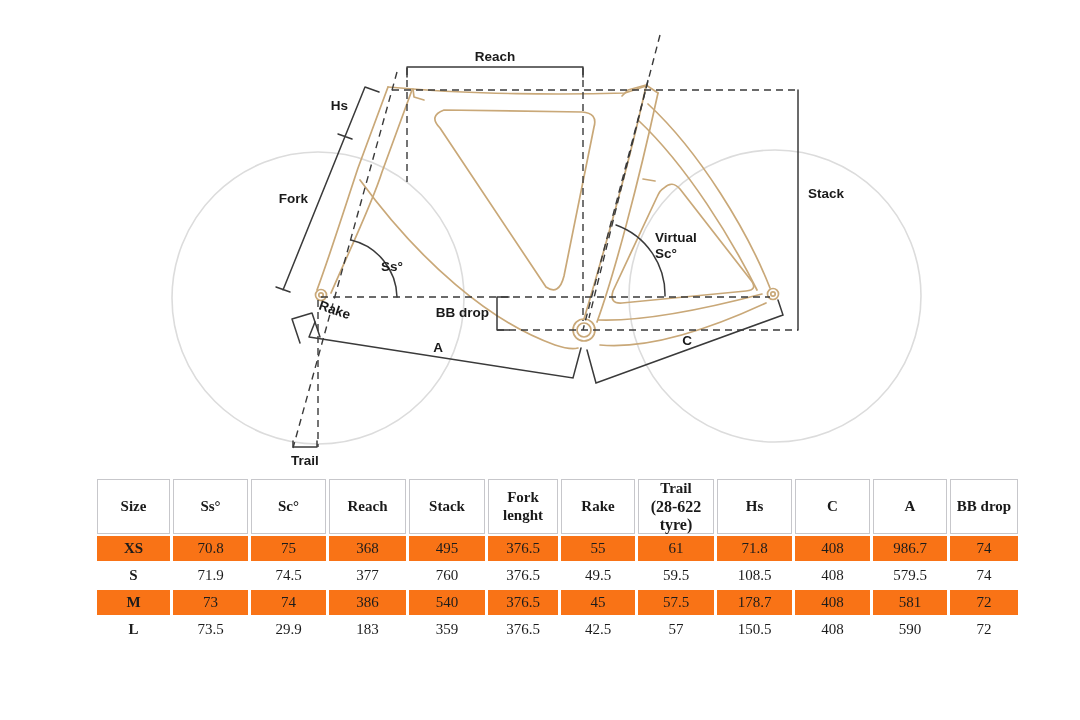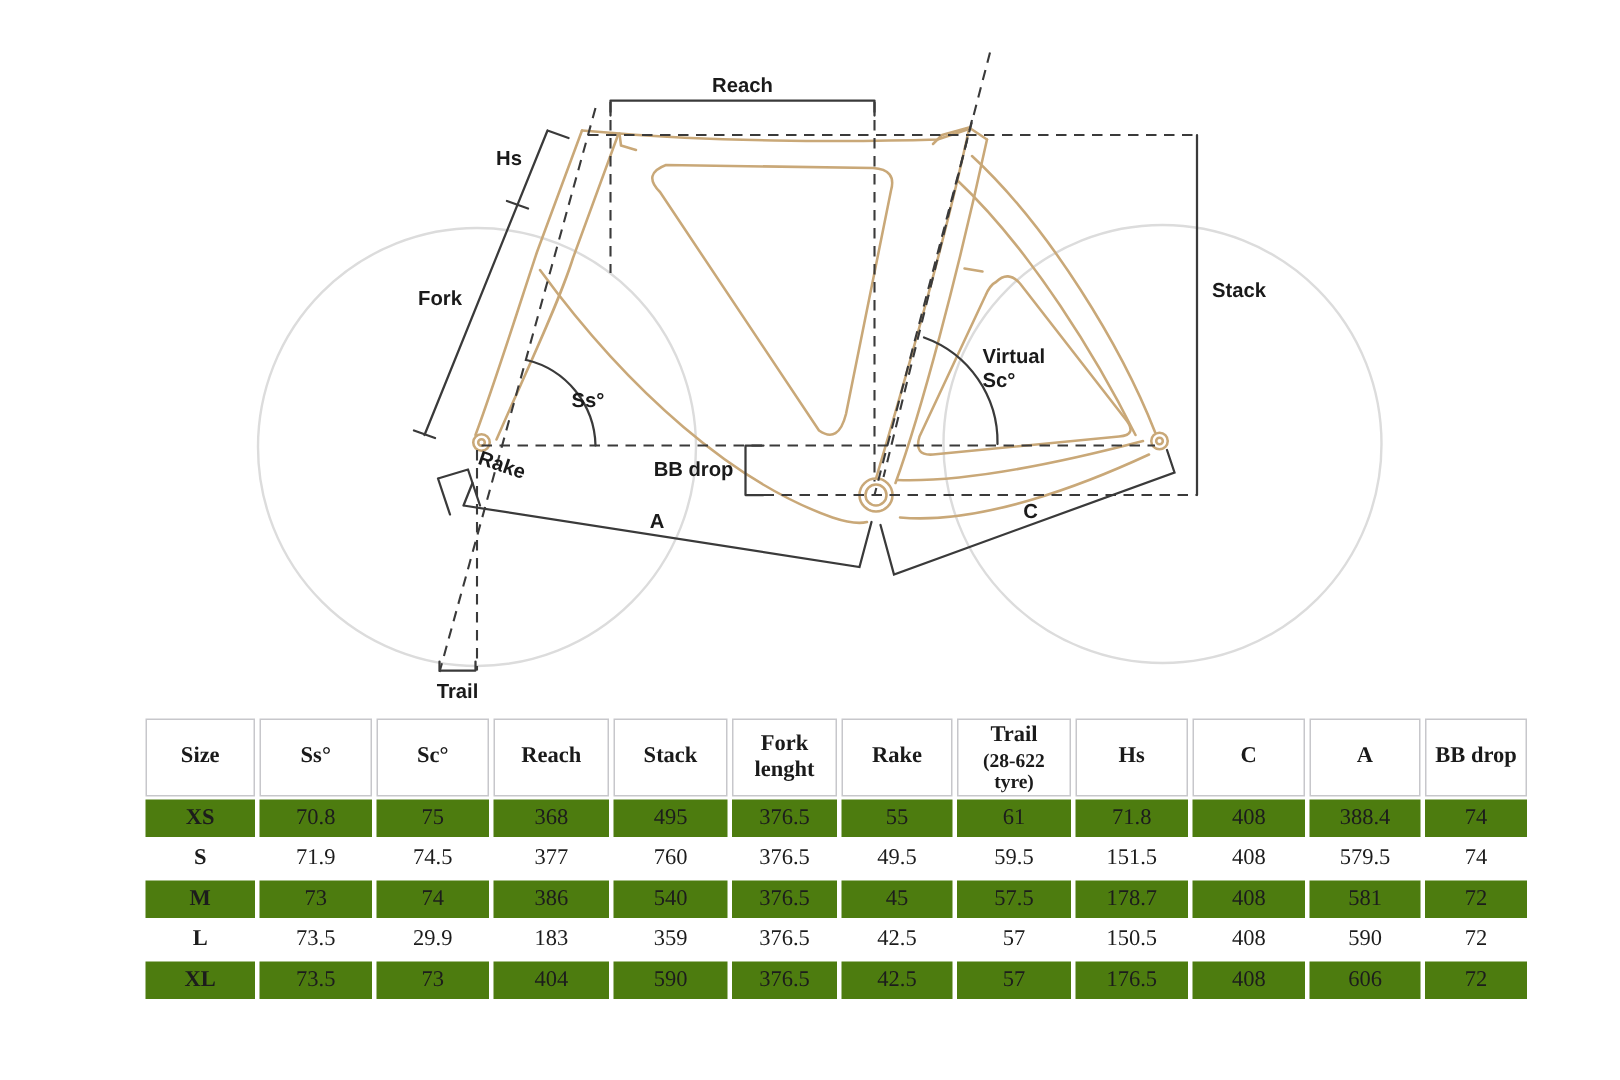--- a/index.html
+++ b/index.html
@@ -14,25 +14,25 @@
   .dash{fill:none;stroke:#3a3a3a;stroke-width:1.4;stroke-dasharray:7 5;}
   .dim{fill:none;stroke:#3a3a3a;stroke-width:1.5;stroke-linecap:round;}
   .lbl{font-family:"Liberation Sans",sans-serif;font-size:13.5px;font-weight:bold;fill:#1a1a1a;}
   
   .geo-table-wrap{position:absolute;left:94px;top:477px;width:892px;font-family:Liberation Serif, serif;}
   table.geo{border-collapse:separate;border-spacing:3px 2px;table-layout:fixed;width:892px;}
   table.geo th{
     background:#ffffff;border:1px solid #c7c7cb;font-size:15px;font-weight:bold;
     text-align:center;vertical-align:middle;height:50px;padding:0 2px;line-height:1.15;
   }
-  table.geo th .sub{font-size:13px;font-weight:bold;line-height:1.1;margin-top:1px;}
+  table.geo th .sub{font-size:16px;font-weight:bold;line-height:1.1;margin-top:1px;}
   table.geo td{
     font-size:15px;text-align:center;vertical-align:middle;height:25px;padding:0 2px;color:#1c1c1c;
   }
-  tr.shade td{background:#4d7c0f;}
+  tr.shade td{background:#f97316;}
   tr.plain td{background:#ffffff;}
   td.size-col{font-weight:bold;color:#111;}
 </style>
 </head>
 <body>
 
 <svg class="diagram" viewBox="0 0 1080 478">
 
   <circle class="wheel" cx="318" cy="298" r="146"></circle>
   <circle class="wheel" cx="775" cy="296" r="146"></circle>
@@ -161,33 +161,33 @@
         <td class="size-col">XS</td>
         <td>70.8</td>
         <td>75</td>
         <td>368</td>
         <td>495</td>
         <td>376.5</td>
         <td>55</td>
         <td>61</td>
         <td>71.8</td>
         <td>408</td>
-        <td>388.4</td>
+        <td>986.7</td>
         <td>74</td>
       </tr>
       <tr class="plain">
         <td class="size-col">S</td>
         <td>71.9</td>
         <td>74.5</td>
         <td>377</td>
         <td>760</td>
         <td>376.5</td>
         <td>49.5</td>
         <td>59.5</td>
-        <td>151.5</td>
+        <td>108.5</td>
         <td>408</td>
         <td>579.5</td>
         <td>74</td>
       </tr>
       <tr class="shade">
         <td class="size-col">M</td>
         <td>73</td>
         <td>74</td>
         <td>386</td>
         <td>540</td>
@@ -206,29 +206,15 @@
         <td>183</td>
         <td>359</td>
         <td>376.5</td>
         <td>42.5</td>
         <td>57</td>
         <td>150.5</td>
         <td>408</td>
         <td>590</td>
         <td>72</td>
       </tr>
-      <tr class="shade">
-        <td class="size-col">XL</td>
-        <td>73.5</td>
-        <td>73</td>
-        <td>404</td>
-        <td>590</td>
-        <td>376.5</td>
-        <td>42.5</td>
-        <td>57</td>
-        <td>176.5</td>
-        <td>408</td>
-        <td>606</td>
-        <td>72</td>
-      </tr>
     </tbody>
   </table>
 </div>
 
 </body></html>

